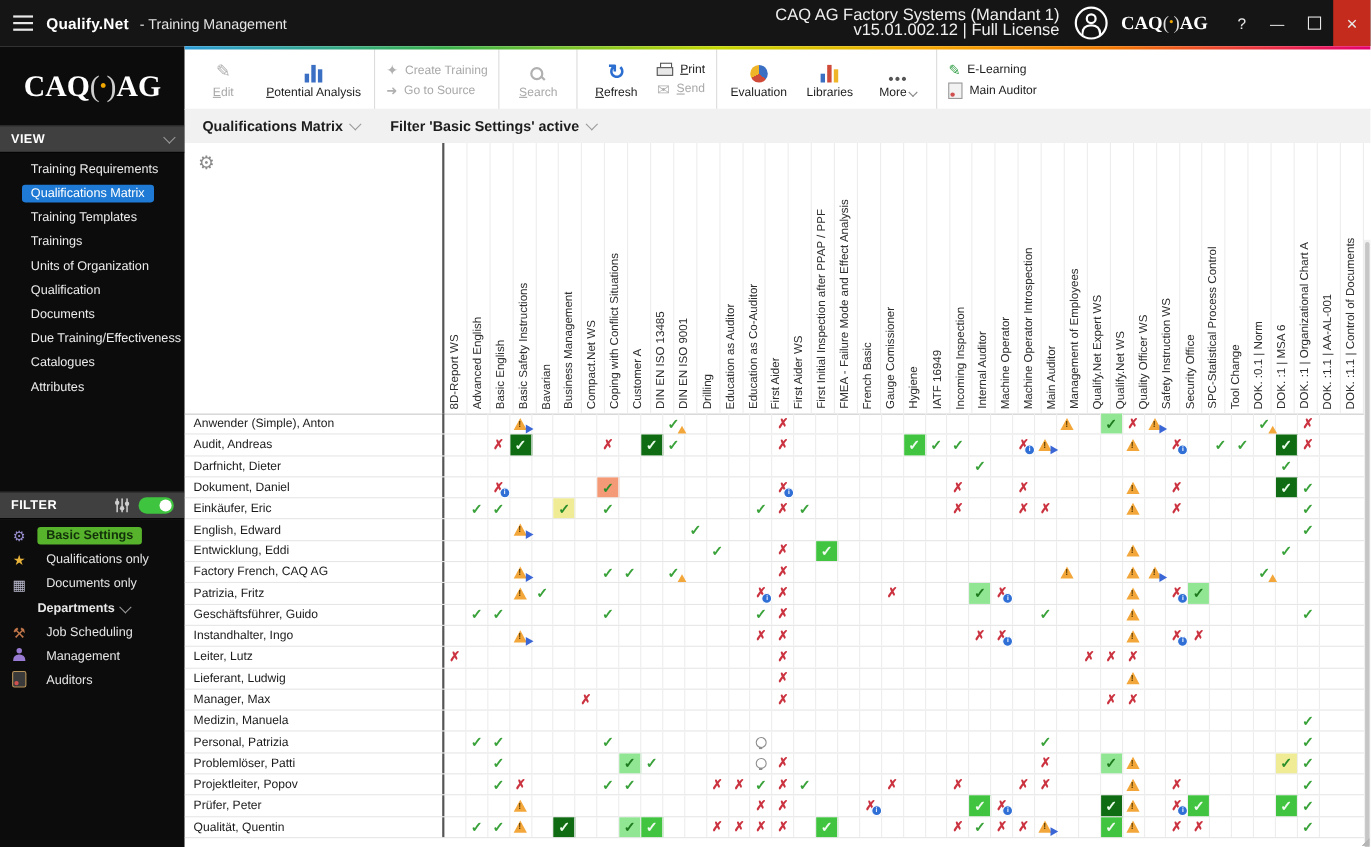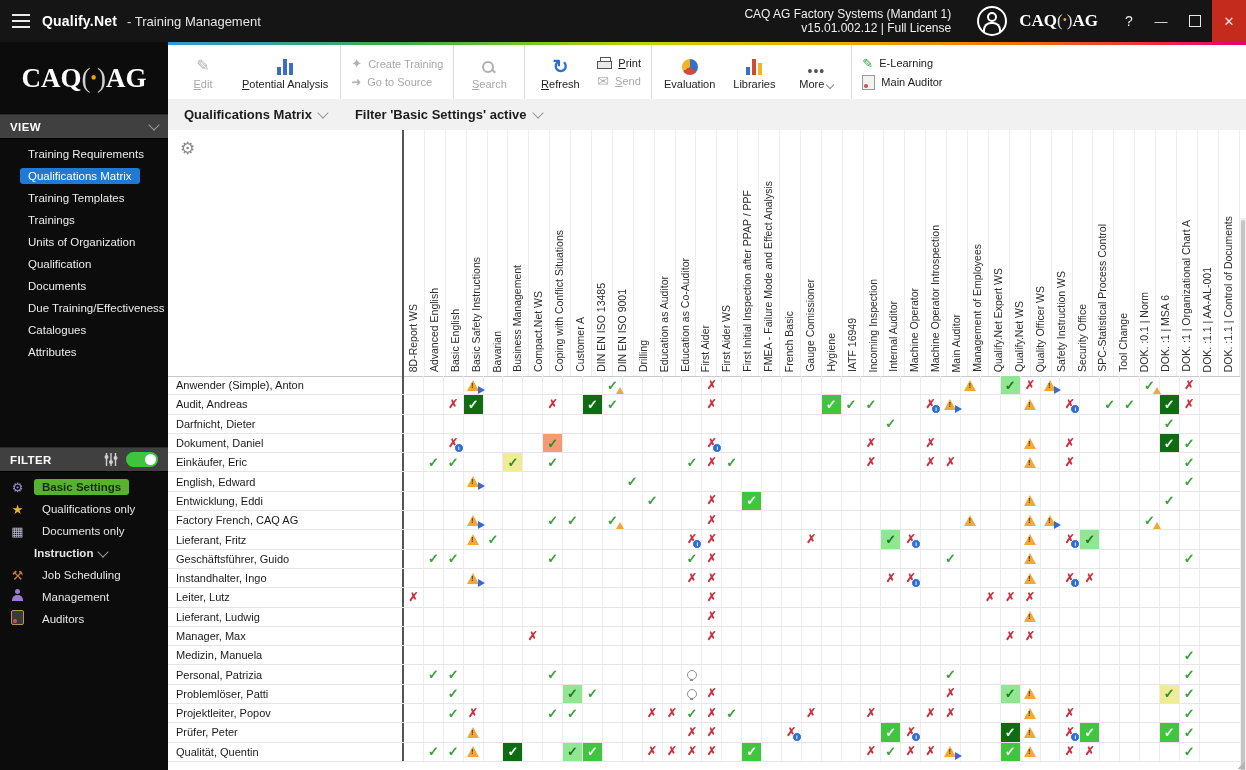--- a/index.html
+++ b/index.html
@@ -8,21 +8,21 @@
 
   
   #titlebar{position:absolute;left:0;top:0;width:1246px;height:42px;background:#151515;color:#fff;
             display:flex;align-items:center;}
   .hamburger{width:42px;height:42px;display:flex;flex-direction:column;justify-content:center;gap:4px;
              align-items:center;cursor:pointer;}
   .hamburger span{display:block;width:18px;height:2px;background:#e8e8e8;}
   .tb-app{font-weight:bold;font-size:14px;letter-spacing:.2px;}
   .tb-module{font-size:13px;color:#e4e4e4;margin-left:10px;}
   .tb-right{margin-left:auto;display:flex;align-items:center;height:100%;}
-  .tb-license{text-align:right;font-size:12px;line-height:14px;color:#f0f0f0;margin-right:26px;}
+  .tb-license{text-align:right;font-size:15px;line-height:14px;color:#f0f0f0;margin-right:14px;}
   .tb-avatar{width:26px;height:26px;border:2px solid #fff;border-radius:50%;margin-right:12px;position:relative;}
   .tb-avatar:before{content:"";position:absolute;left:8px;top:4px;width:6px;height:6px;border:2px solid #fff;border-radius:50%;}
   .tb-avatar:after{content:"";position:absolute;left:4px;top:14px;width:14px;height:8px;border:2px solid #fff;border-bottom:none;border-radius:8px 8px 0 0;}
   .tb-logo{font-family:"Liberation Serif", serif;font-size:17px;font-weight:bold;color:#fff;margin-right:16px;white-space:nowrap;}
   .tb-logo .eye{font-weight:normal;color:#dcdcdc;}
   .tb-logo .dot{color:#f0a800;font-size:12px;vertical-align:2px;}
   .tb-help{font-size:14px;color:#e8e8e8;width:30px;text-align:center;cursor:pointer;}
   .wbtn{width:34px;height:42px;display:flex;align-items:center;justify-content:center;font-size:13px;color:#e8e8e8;cursor:pointer;}
   .wbtn.close{background:#c42b1c;}
   .wbtn .maxbox{width:10px;height:10px;border:1px solid #e8e8e8;display:block;}
@@ -240,21 +240,21 @@
       </div>
       <div class="f-item">
         <span class="fi" style="color: rgb(232, 179, 58);">★</span>
         <span class="fpill">Qualifications only</span>
       </div>
       <div class="f-item">
         <span class="fi" style="color: rgb(184, 184, 204);">▦</span>
         <span class="fpill">Documents only</span>
       </div>
       <div class="f-item group">
-        <span>Instruction</span>
+        <span>Departments</span>
         <span class="chev"></span>
       </div>
       <div class="f-item">
         <span class="fi" style="color: rgb(194, 120, 74);">⚒</span>
         <span class="fpill">Job Scheduling</span>
       </div>
       <div class="f-item">
         <span class="fi"><span class="person-ic"></span></span>
         <span class="fpill">Management</span>
       </div>
@@ -1119,21 +1119,21 @@
           <div class="mcell">
             <span class="ci">
               <span class="ck">✓</span>
               <span class="badge btri"></span>
             </span>
           </div>
           <div class="mcell"></div>
           <div class="mcell"></div>
         </div>
         <div class="mrow">
-          <div class="mname">Lieferant, Fritz</div>
+          <div class="mname">Patrizia, Fritz</div>
           <div class="mcell"></div>
           <div class="mcell"></div>
           <div class="mcell"></div>
           <div class="mcell">
             <span class="ci">
               <span class="tri"></span>
             </span>
           </div>
           <div class="mcell">
             <span class="ci">

